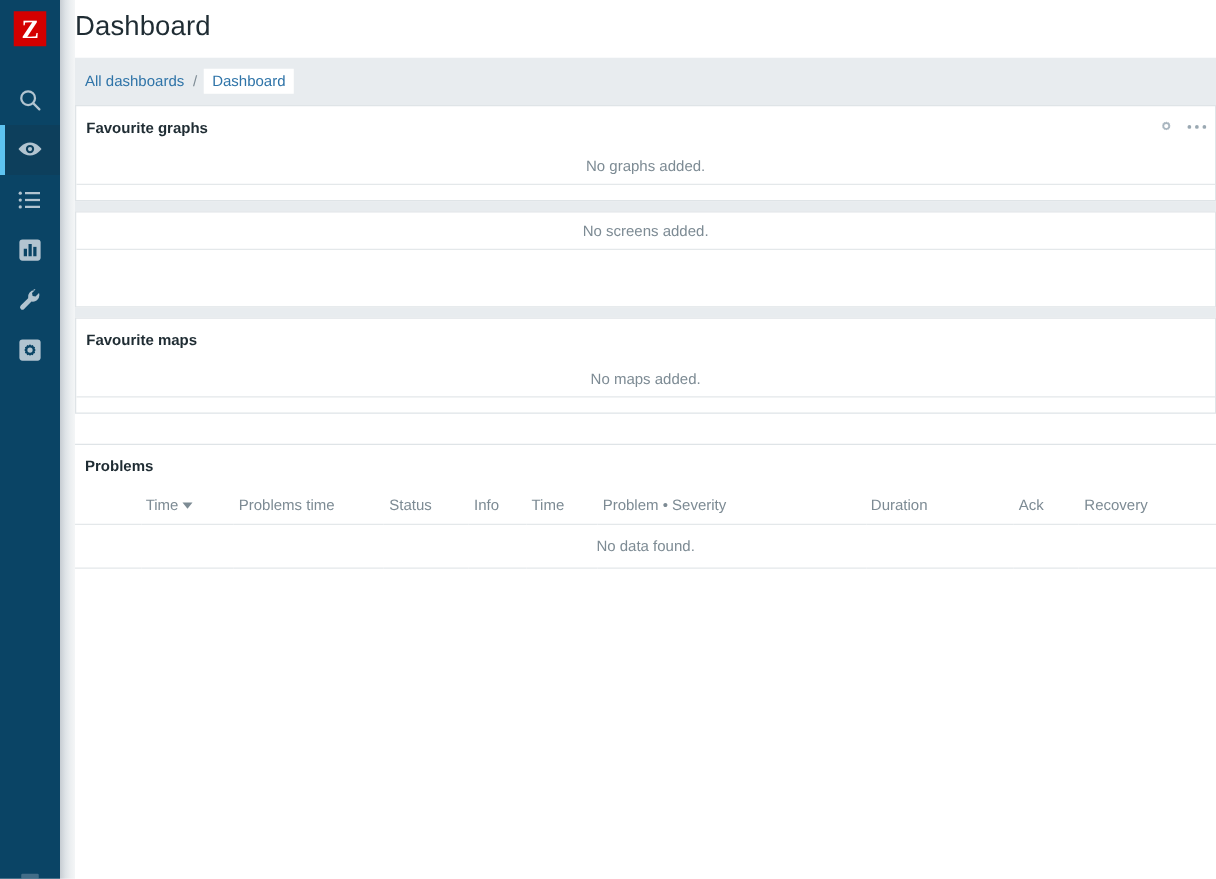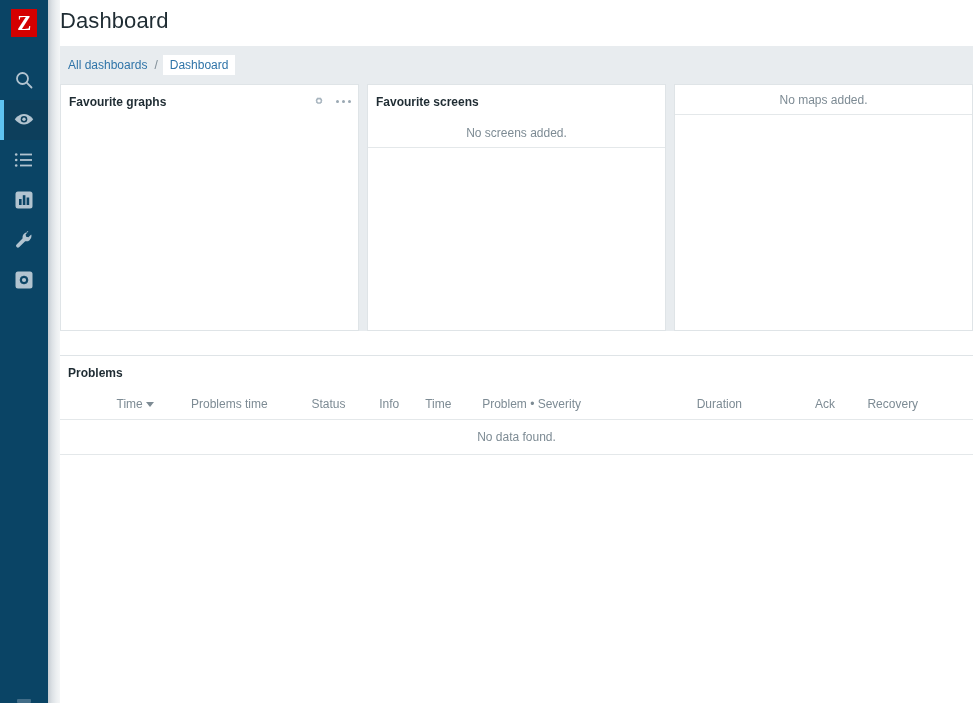--- a/index.html
+++ b/index.html
@@ -165,20 +165,21 @@
   
   #widget-row {
     position: absolute;
     left: 0; top: 38px;
     width: 913px;
     height: 247px;
     background: #e8ecef;
     display: flex;
     gap: 8px;
     padding: 0 0 0 0;
+    flex-direction: column;
   }
   .widget {
     background: #ffffff;
     border: 1px solid #dfe4e7;
     flex: 1 1 0;
     position: relative;
     overflow: hidden;
   }
   .widget-head {
     height: 33px;
@@ -388,32 +389,33 @@
               <circle cx="10" cy="9.8" r="2.4" fill="#ffffff"></circle>
             </svg>
           </span>
           <span class="dots">
             <i></i>
               <i></i>
               <i></i>
           </span>
         </div>
       </div>
+      <div class="widget-empty">No graphs added.</div>
+      <div class="widget-body"></div>
+    </div>
+
+    <div class="widget">
+      <div class="widget-empty">No screens added.</div>
       <div class="widget-body"></div>
     </div>
 
     <div class="widget">
       <div class="widget-head">
-        <span class="widget-title">Favourite screens</span>
+        <span class="widget-title">Favourite maps</span>
       </div>
-      <div class="widget-empty">No screens added.</div>
-      <div class="widget-body"></div>
-    </div>
-
-    <div class="widget">
       <div class="widget-empty">No maps added.</div>
       <div class="widget-body"></div>
     </div>
 
   </div>
 
   <div id="problems-widget">
     <div id="problems-title">Problems</div>
 
     <table id="problems-table">

